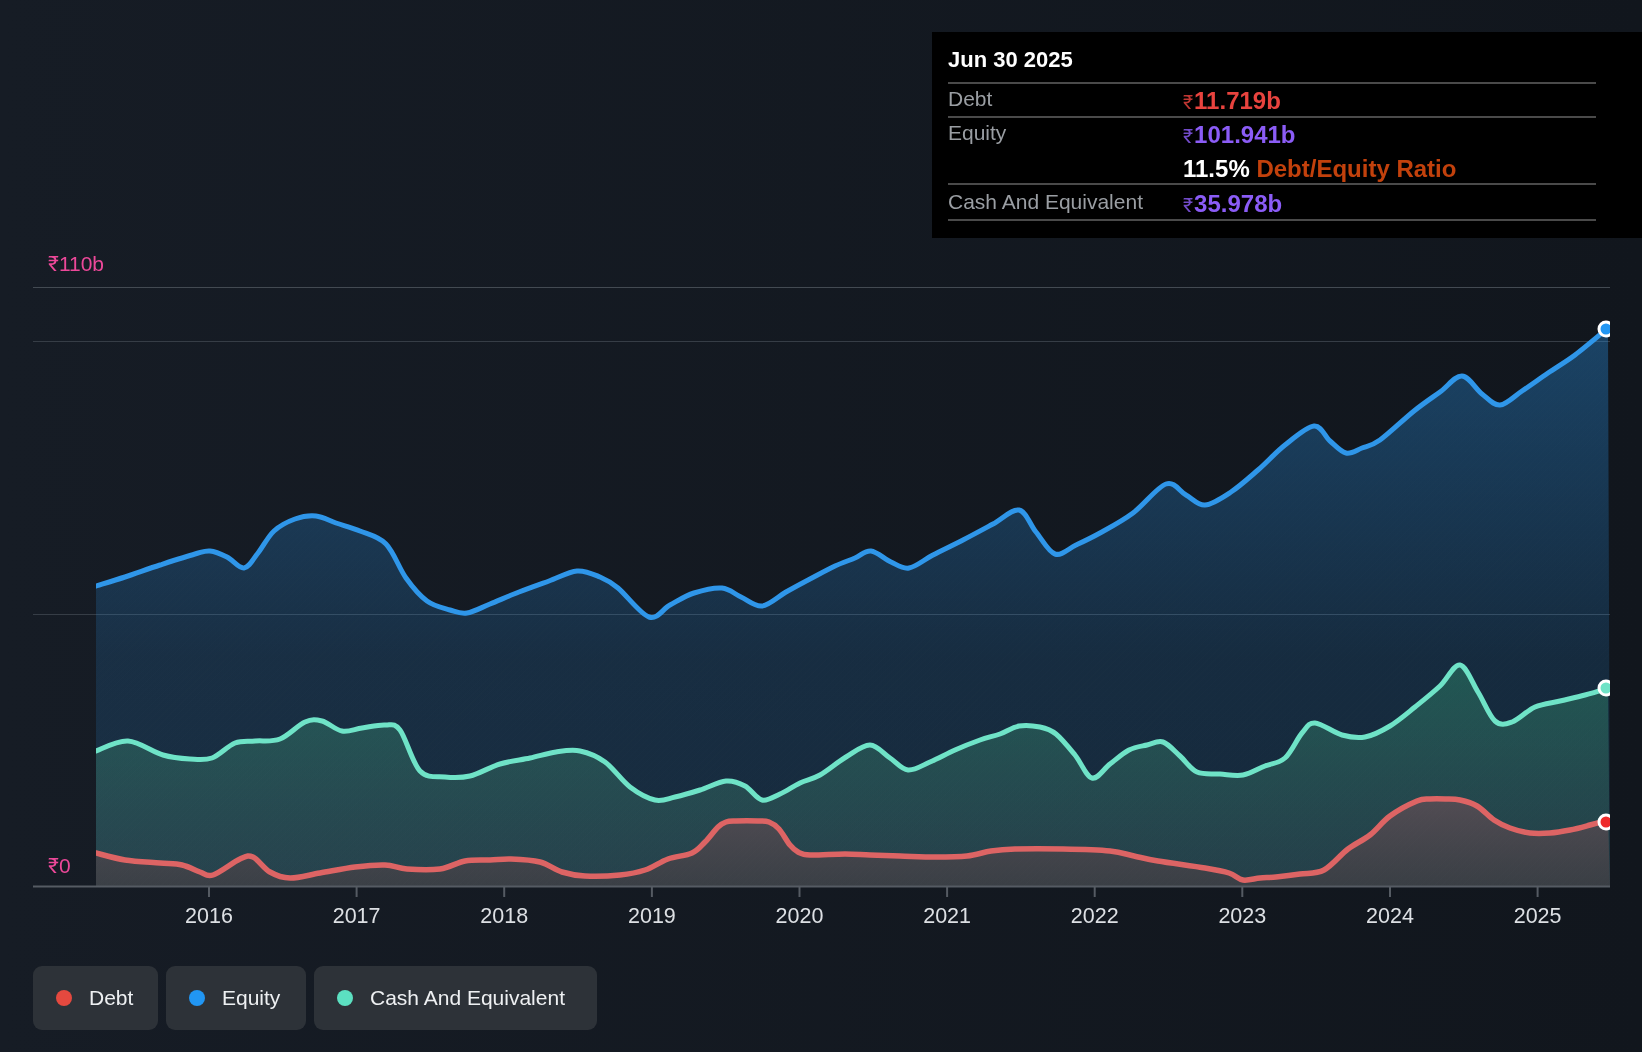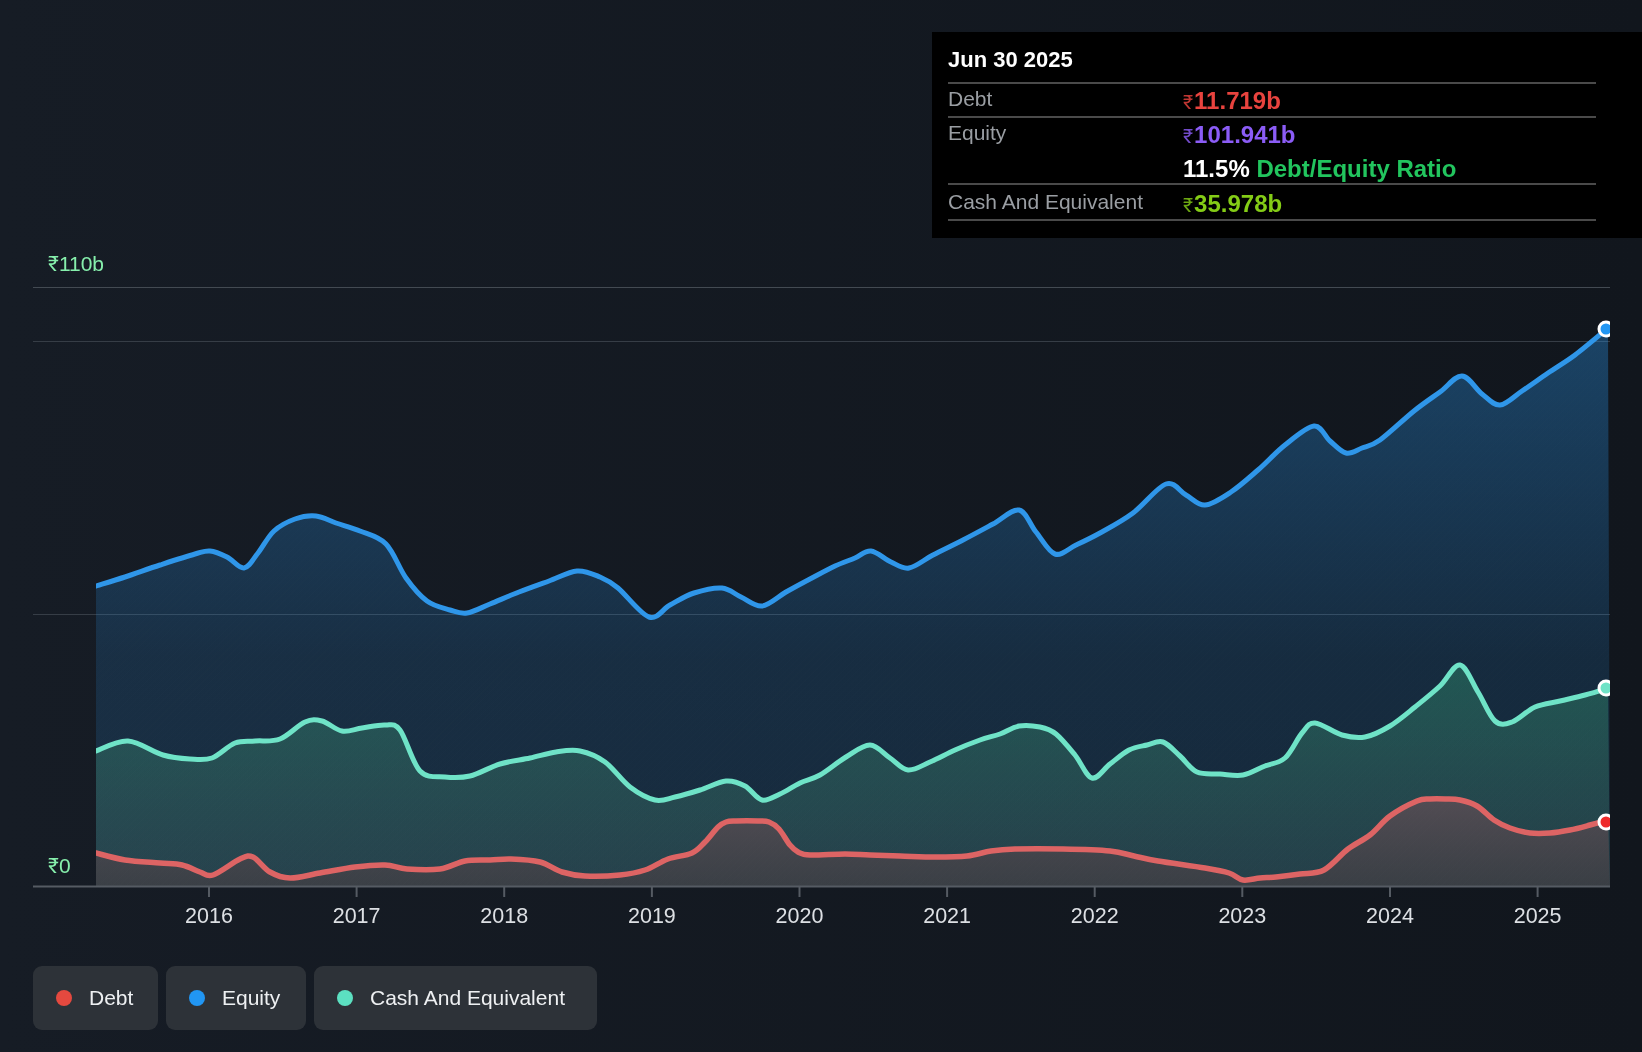--- a/index.html
+++ b/index.html
@@ -1,17 +1,17 @@
 <!DOCTYPE html>
 <html><head><meta charset="utf-8">
 <style>
 html,body{margin:0;padding:0;background:#141921;width:1642px;height:1052px;overflow:hidden}
 body{font-family:"Liberation Sans",sans-serif;position:relative}
 #chart{position:absolute;left:0;top:0;will-change:transform}
-.axlab{will-change:transform;position:absolute;color:#86efac;font-size:21px;white-space:nowrap}
+.axlab{will-change:transform;position:absolute;color:#ec4899;font-size:21px;white-space:nowrap}
 .rp{display:inline-block}
 .tip{will-change:transform;position:absolute;left:932px;top:32px;width:792px;height:206px;background:#000}
 .t-title{position:absolute;left:16px;top:15px;font-size:22px;font-weight:bold;color:#fff}
 .sep{position:absolute;left:16px;width:648px;height:2px;background:#4a4a4a}
 .lbl{position:absolute;left:16px;font-size:21px;color:#9a9ea3}
 .val{position:absolute;left:251px;font-size:24px;font-weight:bold}
 .val .rp{margin-right:1px}
 .rp.vr{opacity:.82}
 .leg{will-change:transform;position:absolute;top:966px;height:64px;background:#2d3238;border-radius:9px}
 .leg .dot{position:absolute;left:23px;top:24px;width:16px;height:16px;border-radius:50%}
@@ -100,24 +100,24 @@
 <div class="sep" style="top:50px"></div>
 <div class="lbl" style="top:55px">Debt</div>
 <div class="val" style="top:55px;color:#e8433e"><svg class="rp vr" style="width:10.1px;height:13.9px" viewBox="0 0 1059 1456">
         <path transform="translate(0,1456) scale(1,-1)" d="M1017 1100 971 942H43L89 1100ZM601 0 72 618 71 742H315Q421 742 490.5 777.5Q560 813 595.0 874.0Q630 935 630 1011Q630 1096 597.0 1160.5Q564 1225 493.5 1261.5Q423 1298 309 1298H45L92 1456H309Q483 1456 596.5 1403.5Q710 1351 766.0 1251.0Q822 1151 822 1009Q822 887 775.5 790.5Q729 694 622.5 639.0Q516 584 336 584L828 12V0ZM1017 1456 971 1298H223L269 1456Z" fill="currentColor"></path>
       </svg>11.719b</div>
 <div class="sep" style="top:84px"></div>
 <div class="lbl" style="top:89px">Equity</div>
 <div class="val" style="top:89px;color:#8b5cf6"><svg class="rp vr" style="width:10.1px;height:13.9px" viewBox="0 0 1059 1456">
         <path transform="translate(0,1456) scale(1,-1)" d="M1017 1100 971 942H43L89 1100ZM601 0 72 618 71 742H315Q421 742 490.5 777.5Q560 813 595.0 874.0Q630 935 630 1011Q630 1096 597.0 1160.5Q564 1225 493.5 1261.5Q423 1298 309 1298H45L92 1456H309Q483 1456 596.5 1403.5Q710 1351 766.0 1251.0Q822 1151 822 1009Q822 887 775.5 790.5Q729 694 622.5 639.0Q516 584 336 584L828 12V0ZM1017 1456 971 1298H223L269 1456Z" fill="currentColor"></path>
       </svg>101.941b</div>
-<div class="val" style="top:123px;color:#fff">11.5% <span style="color:#22c55e">Debt/Equity Ratio</span></div>
+<div class="val" style="top:123px;color:#fff">11.5% <span style="color:#c2410c">Debt/Equity Ratio</span></div>
 <div class="sep" style="top:151px"></div>
 <div class="lbl" style="top:158px">Cash And Equivalent</div>
-<div class="val" style="top:158px;color:#84cc16"><svg class="rp vr" style="width:10.1px;height:13.9px" viewBox="0 0 1059 1456">
+<div class="val" style="top:158px;color:#8b5cf6"><svg class="rp vr" style="width:10.1px;height:13.9px" viewBox="0 0 1059 1456">
         <path transform="translate(0,1456) scale(1,-1)" d="M1017 1100 971 942H43L89 1100ZM601 0 72 618 71 742H315Q421 742 490.5 777.5Q560 813 595.0 874.0Q630 935 630 1011Q630 1096 597.0 1160.5Q564 1225 493.5 1261.5Q423 1298 309 1298H45L92 1456H309Q483 1456 596.5 1403.5Q710 1351 766.0 1251.0Q822 1151 822 1009Q822 887 775.5 790.5Q729 694 622.5 639.0Q516 584 336 584L828 12V0ZM1017 1456 971 1298H223L269 1456Z" fill="currentColor"></path>
       </svg>35.978b</div>
 <div class="sep" style="top:187px"></div>
   </div>
 <div class="leg" style="left:33px;width:125px">
     <span class="dot" style="background:#e4493f"></span>
     <span class="txt">Debt</span>
   </div>
 <div class="leg" style="left:166px;width:140px">
     <span class="dot" style="background:#2196f3"></span>

